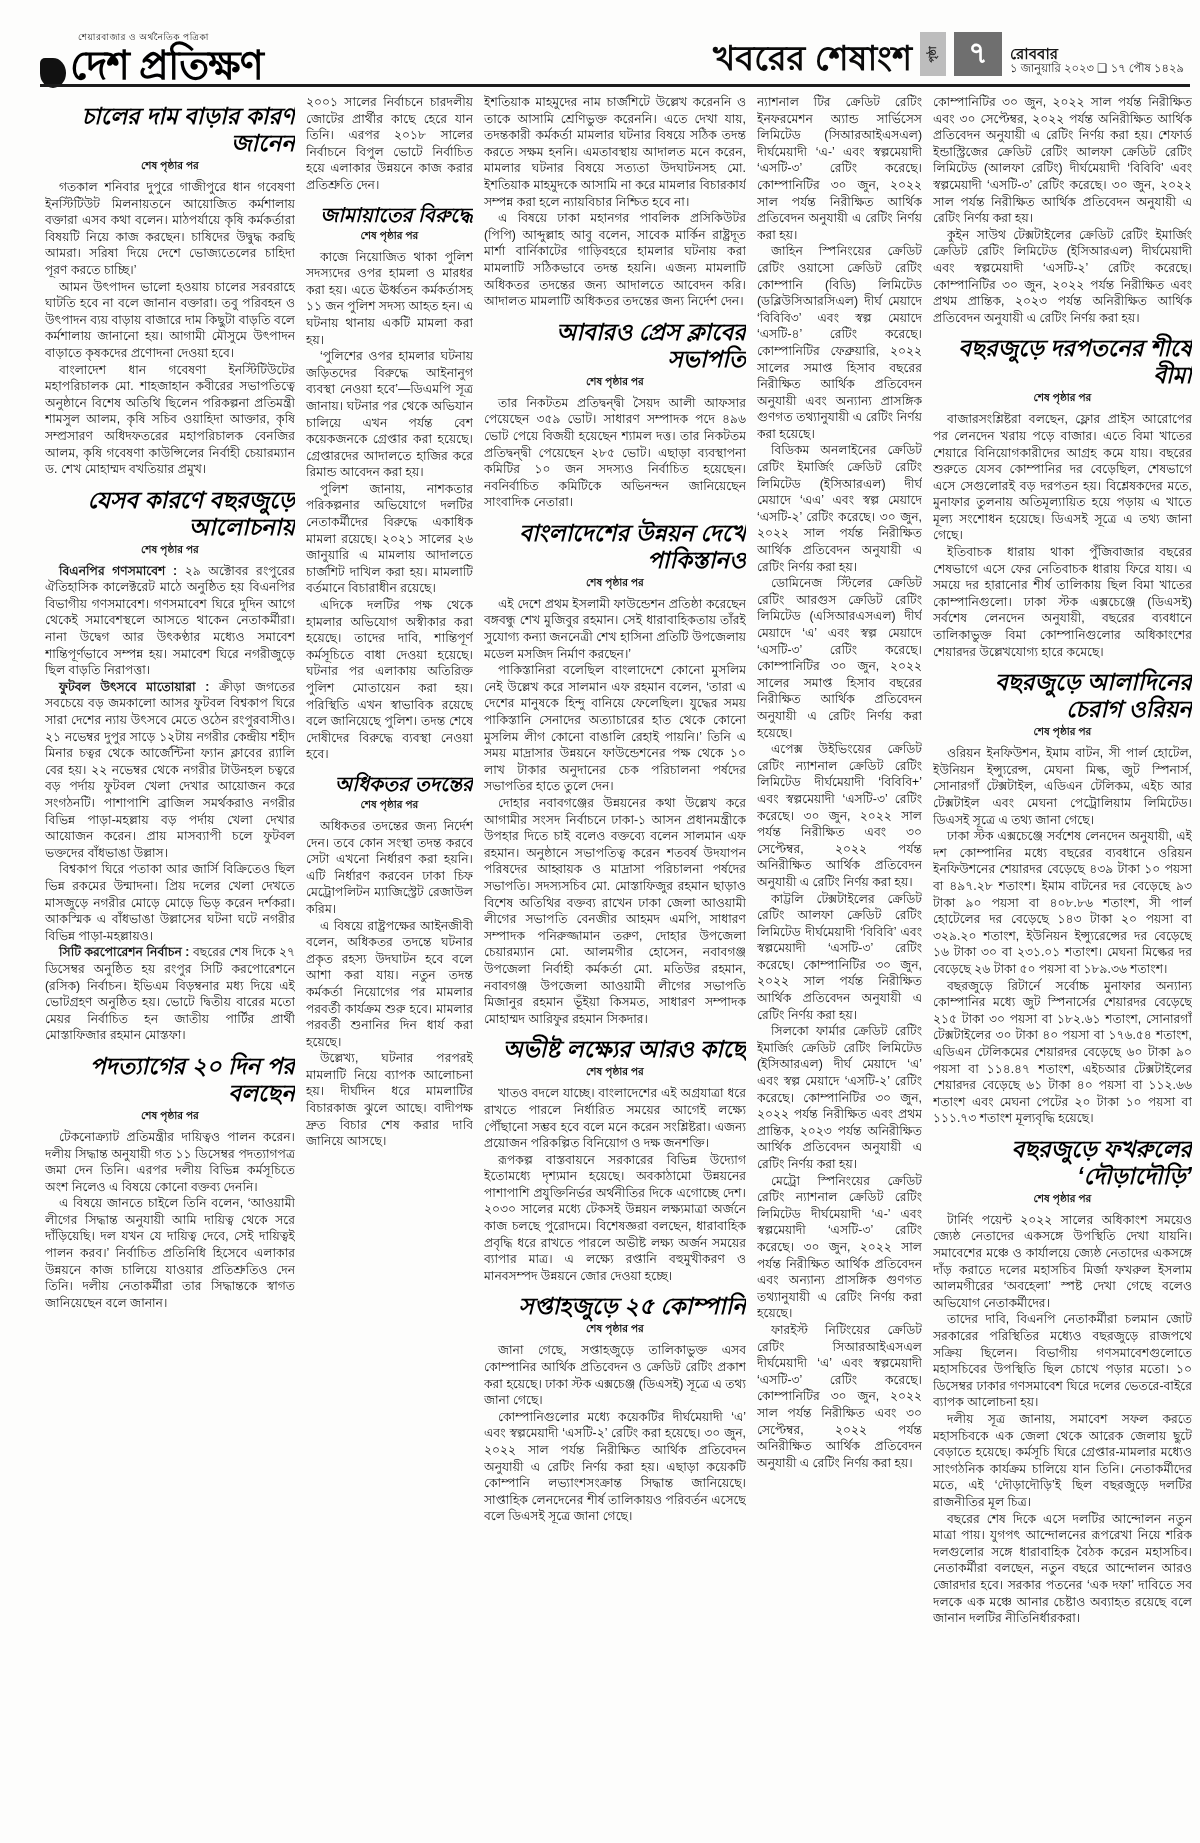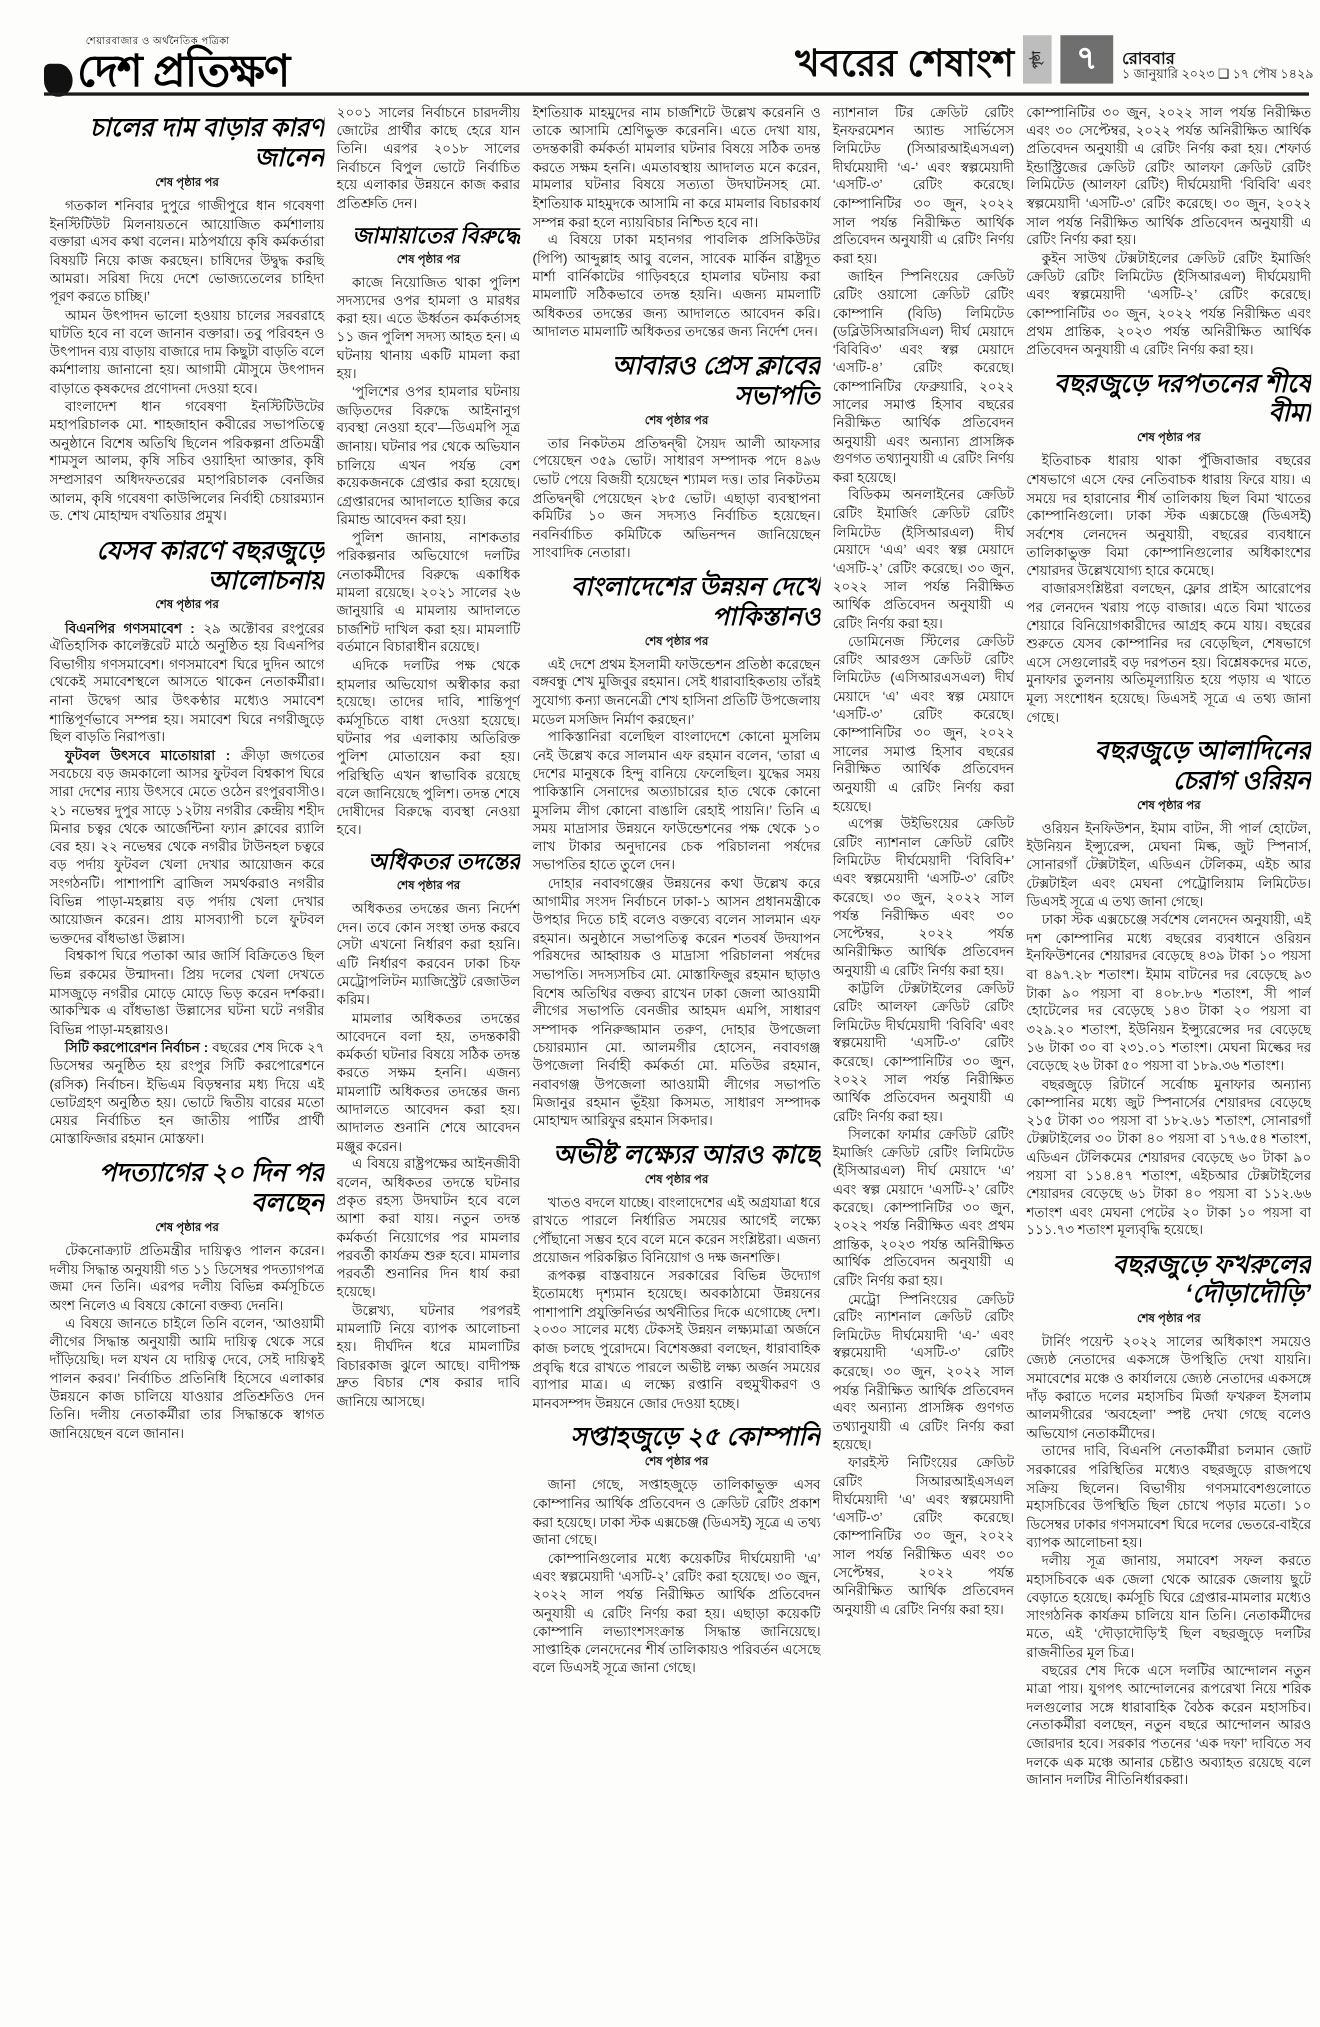--- a/index.html
+++ b/index.html
@@ -1,19 +1,19 @@
 <!DOCTYPE html>
 <html lang="bn"><head>
 <meta charset="utf-8">
 <style>
   html,body{margin:0;padding:0;background:#e8e8e8;}
   .page{position:relative;width:1200px;height:1843px;background:#fdfdfc;margin:0 auto;
         font-family:"Liberation Sans","DejaVu Sans",sans-serif;color:#161616;overflow:hidden;}
   
-  .topband{position:absolute;left:40px;top:30px;right:6px;height:54px;}
+  .topband{position:absolute;left:40px;top:30px;right:16px;height:54px;}
   .masthead{position:absolute;left:0;top:0;}
   .tagline{font-size:9px;color:#222;margin-left:38px;letter-spacing:.5px;}
   .mast-row{display:flex;align-items:flex-end;gap:4px;}
   .emblem{width:26px;height:30px;background:#111;border-radius:5px 50% 50% 50%;position:relative;top:3px;}
   .mast-title{font-size:40px;font-weight:bold;color:#000000;line-height:40px;letter-spacing:-1px;}
   .head-right{position:absolute;right:0;top:2px;display:flex;align-items:flex-end;gap:8px;}
   .section-title{font-size:34px;font-weight:bold;color:#0a0a0a;line-height:36px;white-space:nowrap;}
   .pagebox-word{width:26px;height:44px;background:#bdbdbd;color:#222;display:flex;align-items:center;justify-content:center;}
   .pagebox-word span{transform:rotate(-90deg);font-size:10px;font-weight:bold;white-space:nowrap;}
   .pagebox-num{width:48px;height:44px;background:#6f6f6f;color:#fff;display:flex;align-items:center;justify-content:center;
@@ -84,21 +84,20 @@
         <p class="nip">২০০১ সালের নির্বাচনে চারদলীয় জোটের প্রার্থীর কাছে হেরে যান তিনি। এরপর ২০১৮ সালের নির্বাচনে বিপুল ভোটে নির্বাচিত হয়ে এলাকার উন্নয়নে কাজ করার প্রতিশ্রুতি দেন।</p>
         <div class="art-title">জামায়াতের বিরুদ্ধে</div>
         <div class="cont-label">শেষ পৃষ্ঠার পর</div>
         <p>কাজে নিয়োজিত থাকা পুলিশ সদস্যদের ওপর হামলা ও মারধর করা হয়। এতে ঊর্ধ্বতন কর্মকর্তাসহ ১১ জন পুলিশ সদস্য আহত হন। এ ঘটনায় থানায় একটি মামলা করা হয়।</p>
         <p>‘পুলিশের ওপর হামলার ঘটনায় জড়িতদের বিরুদ্ধে আইনানুগ ব্যবস্থা নেওয়া হবে’—ডিএমপি সূত্র জানায়। ঘটনার পর থেকে অভিযান চালিয়ে এখন পর্যন্ত বেশ কয়েকজনকে গ্রেপ্তার করা হয়েছে। গ্রেপ্তারদের আদালতে হাজির করে রিমান্ড আবেদন করা হয়।</p>
         <p>পুলিশ জানায়, নাশকতার পরিকল্পনার অভিযোগে দলটির নেতাকর্মীদের বিরুদ্ধে একাধিক মামলা রয়েছে। ২০২১ সালের ২৬ জানুয়ারি এ মামলায় আদালতে চার্জশিট দাখিল করা হয়। মামলাটি বর্তমানে বিচারাধীন রয়েছে।</p>
         <p>এদিকে দলটির পক্ষ থেকে হামলার অভিযোগ অস্বীকার করা হয়েছে। তাদের দাবি, শান্তিপূর্ণ কর্মসূচিতে বাধা দেওয়া হয়েছে। ঘটনার পর এলাকায় অতিরিক্ত পুলিশ মোতায়েন করা হয়। পরিস্থিতি এখন স্বাভাবিক রয়েছে বলে জানিয়েছে পুলিশ। তদন্ত শেষে দোষীদের বিরুদ্ধে ব্যবস্থা নেওয়া হবে।</p>
         <div class="art-title">অধিকতর তদন্তের</div>
         <div class="cont-label">শেষ পৃষ্ঠার পর</div>
         <p>অধিকতর তদন্তের জন্য নির্দেশ দেন। তবে কোন সংস্থা তদন্ত করবে সেটা এখনো নির্ধারণ করা হয়নি। এটি নির্ধারণ করবেন ঢাকা চিফ মেট্রোপলিটন ম্যাজিস্ট্রেট রেজাউল করিম।</p>
-        <p>মামলার অধিকতর তদন্তের আবেদনে বলা হয়, তদন্তকারী কর্মকর্তা ঘটনার বিষয়ে সঠিক তদন্ত করতে সক্ষম হননি। এজন্য মামলাটি অধিকতর তদন্তের জন্য আদালতে আবেদন করা হয়। আদালত শুনানি শেষে আবেদন মঞ্জুর করেন।</p>
         <p>এ বিষয়ে রাষ্ট্রপক্ষের আইনজীবী বলেন, অধিকতর তদন্তে ঘটনার প্রকৃত রহস্য উদঘাটন হবে বলে আশা করা যায়। নতুন তদন্ত কর্মকর্তা নিয়োগের পর মামলার পরবর্তী কার্যক্রম শুরু হবে। মামলার পরবর্তী শুনানির দিন ধার্য করা হয়েছে।</p>
         <p>উল্লেখ্য, ঘটনার পরপরই মামলাটি নিয়ে ব্যাপক আলোচনা হয়। দীর্ঘদিন ধরে মামলাটির বিচারকাজ ঝুলে আছে। বাদীপক্ষ দ্রুত বিচার শেষ করার দাবি জানিয়ে আসছে।</p>
       </div>
     <div class="col c2 wide">
         <p class="nip">ইশতিয়াক মাহমুদের নাম চার্জশিটে উল্লেখ করেননি ও তাকে আসামি শ্রেণিভুক্ত করেননি। এতে দেখা যায়, তদন্তকারী কর্মকর্তা মামলার ঘটনার বিষয়ে সঠিক তদন্ত করতে সক্ষম হননি। এমতাবস্থায় আদালত মনে করেন, মামলার ঘটনার বিষয়ে সত্যতা উদঘাটনসহ মো. ইশতিয়াক মাহমুদকে আসামি না করে মামলার বিচারকার্য সম্পন্ন করা হলে ন্যায়বিচার নিশ্চিত হবে না।</p>
         <p>এ বিষয়ে ঢাকা মহানগর পাবলিক প্রসিকিউটর (পিপি) আব্দুল্লাহ আবু বলেন, সাবেক মার্কিন রাষ্ট্রদূত মার্শা বার্নিকাটের গাড়িবহরে হামলার ঘটনায় করা মামলাটি সঠিকভাবে তদন্ত হয়নি। এজন্য মামলাটি অধিকতর তদন্তের জন্য আদালতে আবেদন করি। আদালত মামলাটি অধিকতর তদন্তের জন্য নির্দেশ দেন।</p>
         <div class="art-title">আবারও প্রেস ক্লাবের সভাপতি</div>
         <div class="cont-label">শেষ পৃষ্ঠার পর</div>
         <p>তার নিকটতম প্রতিদ্বন্দ্বী সৈয়দ আলী আফসার পেয়েছেন ৩৫৯ ভোট। সাধারণ সম্পাদক পদে ৪৯৬ ভোট পেয়ে বিজয়ী হয়েছেন শ্যামল দত্ত। তার নিকটতম প্রতিদ্বন্দ্বী পেয়েছেন ২৮৫ ভোট। এছাড়া ব্যবস্থাপনা কমিটির ১০ জন সদস্যও নির্বাচিত হয়েছেন। নবনির্বাচিত কমিটিকে অভিনন্দন জানিয়েছেন সাংবাদিক নেতারা।</p>
         <div class="art-title">বাংলাদেশের উন্নয়ন দেখে পাকিস্তানও</div>
@@ -124,22 +123,22 @@
         <p>কাট্টলি টেক্সটাইলের ক্রেডিট রেটিং আলফা ক্রেডিট রেটিং লিমিটেড দীর্ঘমেয়াদী ‘বিবিবি’ এবং স্বল্পমেয়াদী ‘এসটি-৩’ রেটিং করেছে। কোম্পানিটির ৩০ জুন, ২০২২ সাল পর্যন্ত নিরীক্ষিত আর্থিক প্রতিবেদন অনুযায়ী এ রেটিং নির্ণয় করা হয়।</p>
         <p>সিলকো ফার্মার ক্রেডিট রেটিং ইমার্জিং ক্রেডিট রেটিং লিমিটেড (ইসিআরএল) দীর্ঘ মেয়াদে ‘এ’ এবং স্বল্প মেয়াদে ‘এসটি-২’ রেটিং করেছে। কোম্পানিটির ৩০ জুন, ২০২২ পর্যন্ত নিরীক্ষিত এবং প্রথম প্রান্তিক, ২০২৩ পর্যন্ত অনিরীক্ষিত আর্থিক প্রতিবেদন অনুযায়ী এ রেটিং নির্ণয় করা হয়।</p>
         <p>মেট্রো স্পিনিংয়ের ক্রেডিট রেটিং ন্যাশনাল ক্রেডিট রেটিং লিমিটেড দীর্ঘমেয়াদী ‘এ-’ এবং স্বল্পমেয়াদী ‘এসটি-৩’ রেটিং করেছে। ৩০ জুন, ২০২২ সাল পর্যন্ত নিরীক্ষিত আর্থিক প্রতিবেদন এবং অন্যান্য প্রাসঙ্গিক গুণগত তথ্যানুযায়ী এ রেটিং নির্ণয় করা হয়েছে।</p>
         <p>ফারইস্ট নিটিংয়ের ক্রেডিট রেটিং সিআরআইএসএল দীর্ঘমেয়াদী ‘এ’ এবং স্বল্পমেয়াদী ‘এসটি-৩’ রেটিং করেছে। কোম্পানিটির ৩০ জুন, ২০২২ সাল পর্যন্ত নিরীক্ষিত এবং ৩০ সেপ্টেম্বর, ২০২২ পর্যন্ত অনিরীক্ষিত আর্থিক প্রতিবেদন অনুযায়ী এ রেটিং নির্ণয় করা হয়।</p>
       </div>
     <div class="col c4 wide">
         <p class="nip">কোম্পানিটির ৩০ জুন, ২০২২ সাল পর্যন্ত নিরীক্ষিত এবং ৩০ সেপ্টেম্বর, ২০২২ পর্যন্ত অনিরীক্ষিত আর্থিক প্রতিবেদন অনুযায়ী এ রেটিং নির্ণয় করা হয়। শেফার্ড ইন্ডাস্ট্রিজের ক্রেডিট রেটিং আলফা ক্রেডিট রেটিং লিমিটেড (আলফা রেটিং) দীর্ঘমেয়াদী ‘বিবিবি’ এবং স্বল্পমেয়াদী ‘এসটি-৩’ রেটিং করেছে। ৩০ জুন, ২০২২ সাল পর্যন্ত নিরীক্ষিত আর্থিক প্রতিবেদন অনুযায়ী এ রেটিং নির্ণয় করা হয়।</p>
         <p>কুইন সাউথ টেক্সটাইলের ক্রেডিট রেটিং ইমার্জিং ক্রেডিট রেটিং লিমিটেড (ইসিআরএল) দীর্ঘমেয়াদী এবং স্বল্পমেয়াদী ‘এসটি-২’ রেটিং করেছে। কোম্পানিটির ৩০ জুন, ২০২২ পর্যন্ত নিরীক্ষিত এবং প্রথম প্রান্তিক, ২০২৩ পর্যন্ত অনিরীক্ষিত আর্থিক প্রতিবেদন অনুযায়ী এ রেটিং নির্ণয় করা হয়।</p>
         <div class="art-title">বছরজুড়ে দরপতনের শীর্ষে বীমা</div>
         <div class="cont-label">শেষ পৃষ্ঠার পর</div>
+        <p>বাজারসংশ্লিষ্টরা বলছেন, ফ্লোর প্রাইস আরোপের পর লেনদেন খরায় পড়ে বাজার। এতে বিমা খাতের শেয়ারে বিনিয়োগকারীদের আগ্রহ কমে যায়। বছরের শুরুতে যেসব কোম্পানির দর বেড়েছিল, শেষভাগে এসে সেগুলোরই বড় দরপতন হয়। বিশ্লেষকদের মতে, মুনাফার তুলনায় অতিমূল্যায়িত হয়ে পড়ায় এ খাতে মূল্য সংশোধন হয়েছে। ডিএসই সূত্রে এ তথ্য জানা গেছে।</p>
         <p>ইতিবাচক ধারায় থাকা পুঁজিবাজার বছরের শেষভাগে এসে ফের নেতিবাচক ধারায় ফিরে যায়। এ সময়ে দর হারানোর শীর্ষ তালিকায় ছিল বিমা খাতের কোম্পানিগুলো। ঢাকা স্টক এক্সচেঞ্জে (ডিএসই) সর্বশেষ লেনদেন অনুযায়ী, বছরের ব্যবধানে তালিকাভুক্ত বিমা কোম্পানিগুলোর অধিকাংশের শেয়ারদর উল্লেখযোগ্য হারে কমেছে।</p>
-        <p>বাজারসংশ্লিষ্টরা বলছেন, ফ্লোর প্রাইস আরোপের পর লেনদেন খরায় পড়ে বাজার। এতে বিমা খাতের শেয়ারে বিনিয়োগকারীদের আগ্রহ কমে যায়। বছরের শুরুতে যেসব কোম্পানির দর বেড়েছিল, শেষভাগে এসে সেগুলোরই বড় দরপতন হয়। বিশ্লেষকদের মতে, মুনাফার তুলনায় অতিমূল্যায়িত হয়ে পড়ায় এ খাতে মূল্য সংশোধন হয়েছে। ডিএসই সূত্রে এ তথ্য জানা গেছে।</p>
         <div class="art-title">বছরজুড়ে আলাদিনের চেরাগ ওরিয়ন</div>
         <div class="cont-label">শেষ পৃষ্ঠার পর</div>
         <p>ওরিয়ন ইনফিউশন, ইমাম বাটন, সী পার্ল হোটেল, ইউনিয়ন ইন্স্যুরেন্স, মেঘনা মিল্ক, জুট স্পিনার্স, সোনারগাঁ টেক্সটাইল, এডিএন টেলিকম, এইচ আর টেক্সটাইল এবং মেঘনা পেট্রোলিয়াম লিমিটেড। ডিএসই সূত্রে এ তথ্য জানা গেছে।</p>
         <p>ঢাকা স্টক এক্সচেঞ্জে সর্বশেষ লেনদেন অনুযায়ী, এই দশ কোম্পানির মধ্যে বছরের ব্যবধানে ওরিয়ন ইনফিউশনের শেয়ারদর বেড়েছে ৪৩৯ টাকা ১০ পয়সা বা ৪৯৭.২৮ শতাংশ। ইমাম বাটনের দর বেড়েছে ৯৩ টাকা ৯০ পয়সা বা ৪০৮.৮৬ শতাংশ, সী পার্ল হোটেলের দর বেড়েছে ১৪৩ টাকা ২০ পয়সা বা ৩২৯.২০ শতাংশ, ইউনিয়ন ইন্স্যুরেন্সের দর বেড়েছে ১৬ টাকা ৩০ বা ২৩১.০১ শতাংশ। মেঘনা মিল্কের দর বেড়েছে ২৬ টাকা ৫০ পয়সা বা ১৮৯.৩৬ শতাংশ।</p>
         <p>বছরজুড়ে রিটার্নে সর্বোচ্চ মুনাফার অন্যান্য কোম্পানির মধ্যে জুট স্পিনার্সের শেয়ারদর বেড়েছে ২১৫ টাকা ৩০ পয়সা বা ১৮২.৬১ শতাংশ, সোনারগাঁ টেক্সটাইলের ৩০ টাকা ৪০ পয়সা বা ১৭৬.৫৪ শতাংশ, এডিএন টেলিকমের শেয়ারদর বেড়েছে ৬০ টাকা ৯০ পয়সা বা ১১৪.৪৭ শতাংশ, এইচআর টেক্সটাইলের শেয়ারদর বেড়েছে ৬১ টাকা ৪০ পয়সা বা ১১২.৬৬ শতাংশ এবং মেঘনা পেটের ২০ টাকা ১০ পয়সা বা ১১১.৭৩ শতাংশ মূল্যবৃদ্ধি হয়েছে।</p>
         <div class="art-title">বছরজুড়ে ফখরুলের ‘দৌড়াদৌড়ি’</div>
         <div class="cont-label">শেষ পৃষ্ঠার পর</div>
         <p>টার্নিং পয়েন্ট ২০২২ সালের অধিকাংশ সময়েও জ্যেষ্ঠ নেতাদের একসঙ্গে উপস্থিতি দেখা যায়নি। সমাবেশের মঞ্চে ও কার্যালয়ে জ্যেষ্ঠ নেতাদের একসঙ্গে দাঁড় করাতে দলের মহাসচিব মির্জা ফখরুল ইসলাম আলমগীরের ‘অবহেলা’ স্পষ্ট দেখা গেছে বলেও অভিযোগ নেতাকর্মীদের।</p>
         <p>তাদের দাবি, বিএনপি নেতাকর্মীরা চলমান জোট সরকারের পরিস্থিতির মধ্যেও বছরজুড়ে রাজপথে সক্রিয় ছিলেন। বিভাগীয় গণসমাবেশগুলোতে মহাসচিবের উপস্থিতি ছিল চোখে পড়ার মতো। ১০ ডিসেম্বর ঢাকার গণসমাবেশ ঘিরে দলের ভেতরে-বাইরে ব্যাপক আলোচনা হয়।</p>
         <p>দলীয় সূত্র জানায়, সমাবেশ সফল করতে মহাসচিবকে এক জেলা থেকে আরেক জেলায় ছুটে বেড়াতে হয়েছে। কর্মসূচি ঘিরে গ্রেপ্তার-মামলার মধ্যেও সাংগঠনিক কার্যক্রম চালিয়ে যান তিনি। নেতাকর্মীদের মতে, এই ‘দৌড়াদৌড়ি’ই ছিল বছরজুড়ে দলটির রাজনীতির মূল চিত্র।</p>

